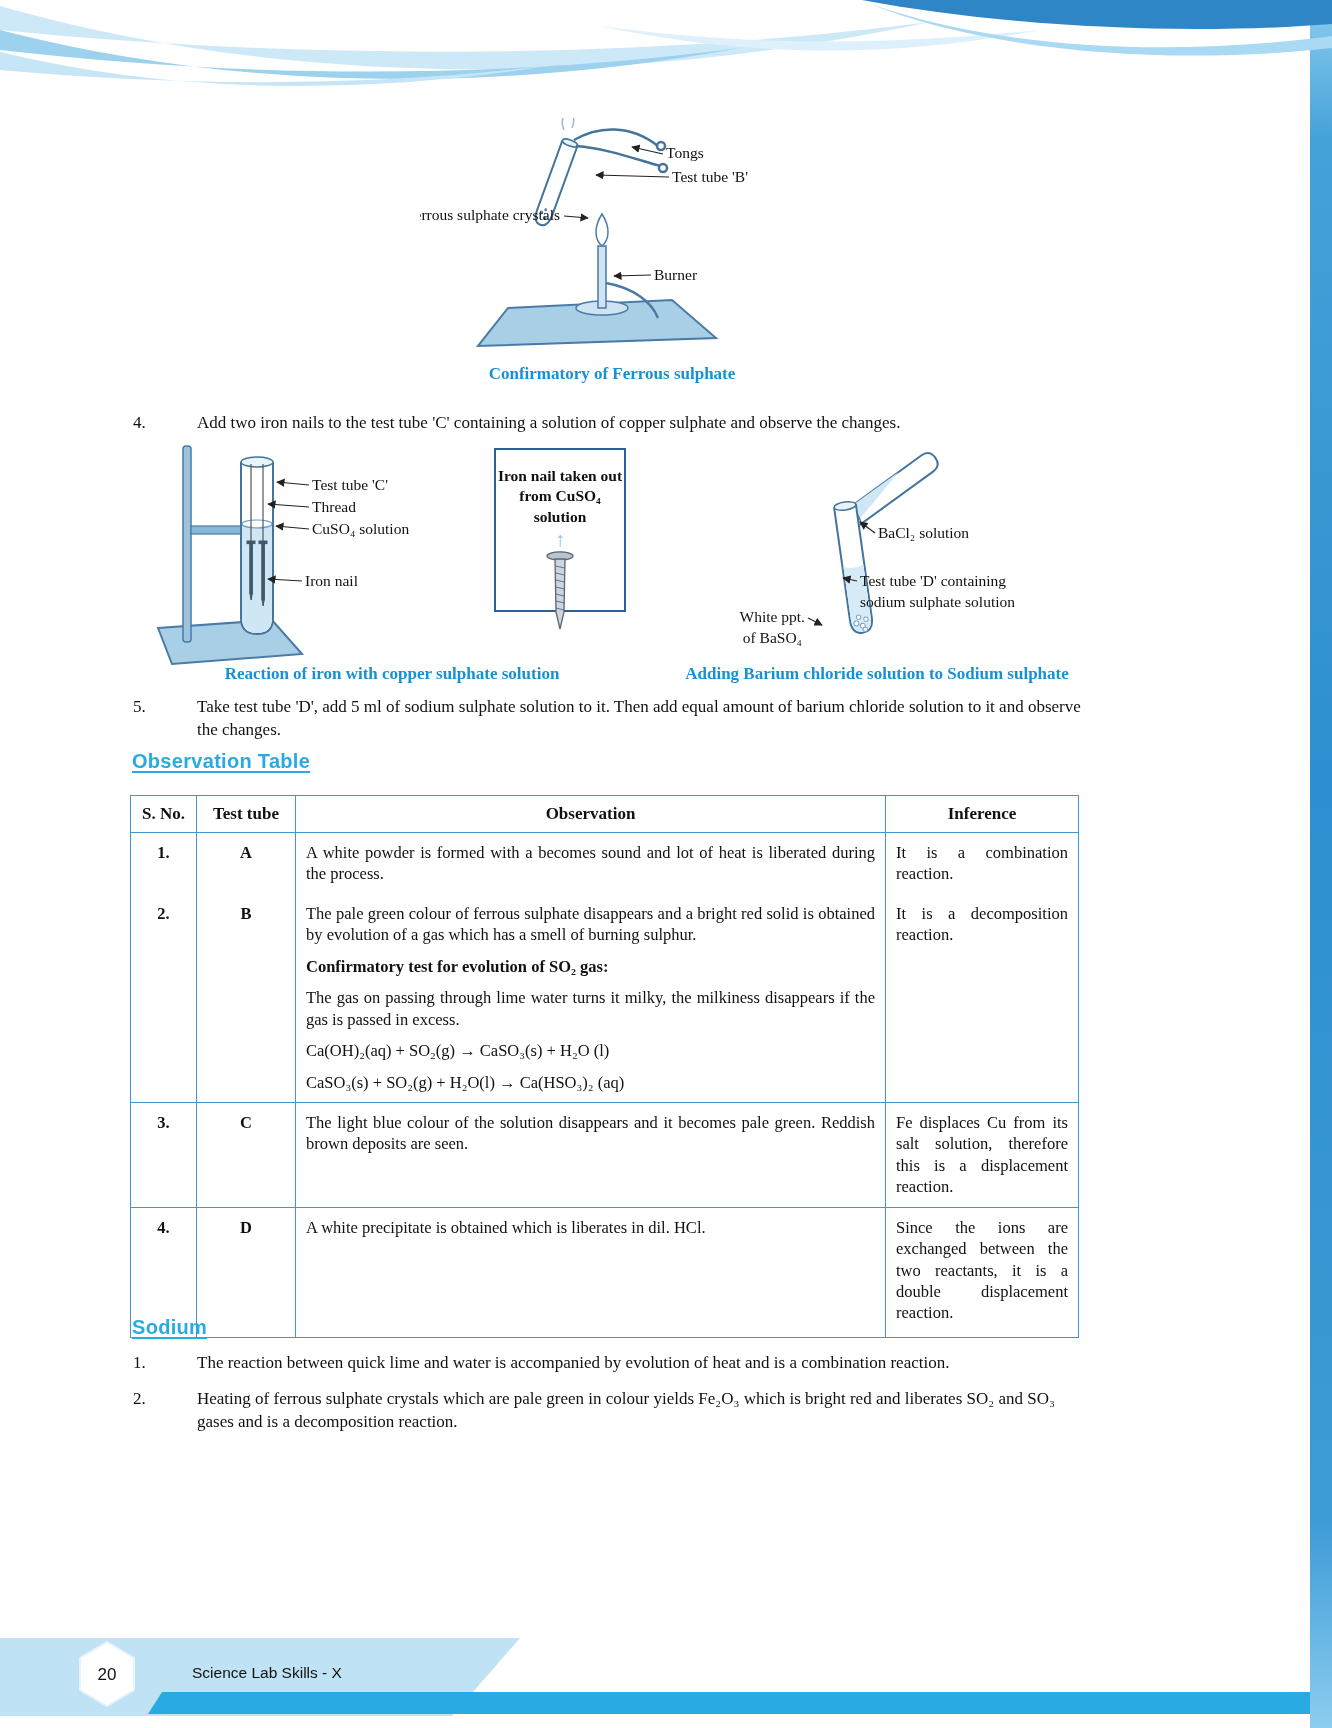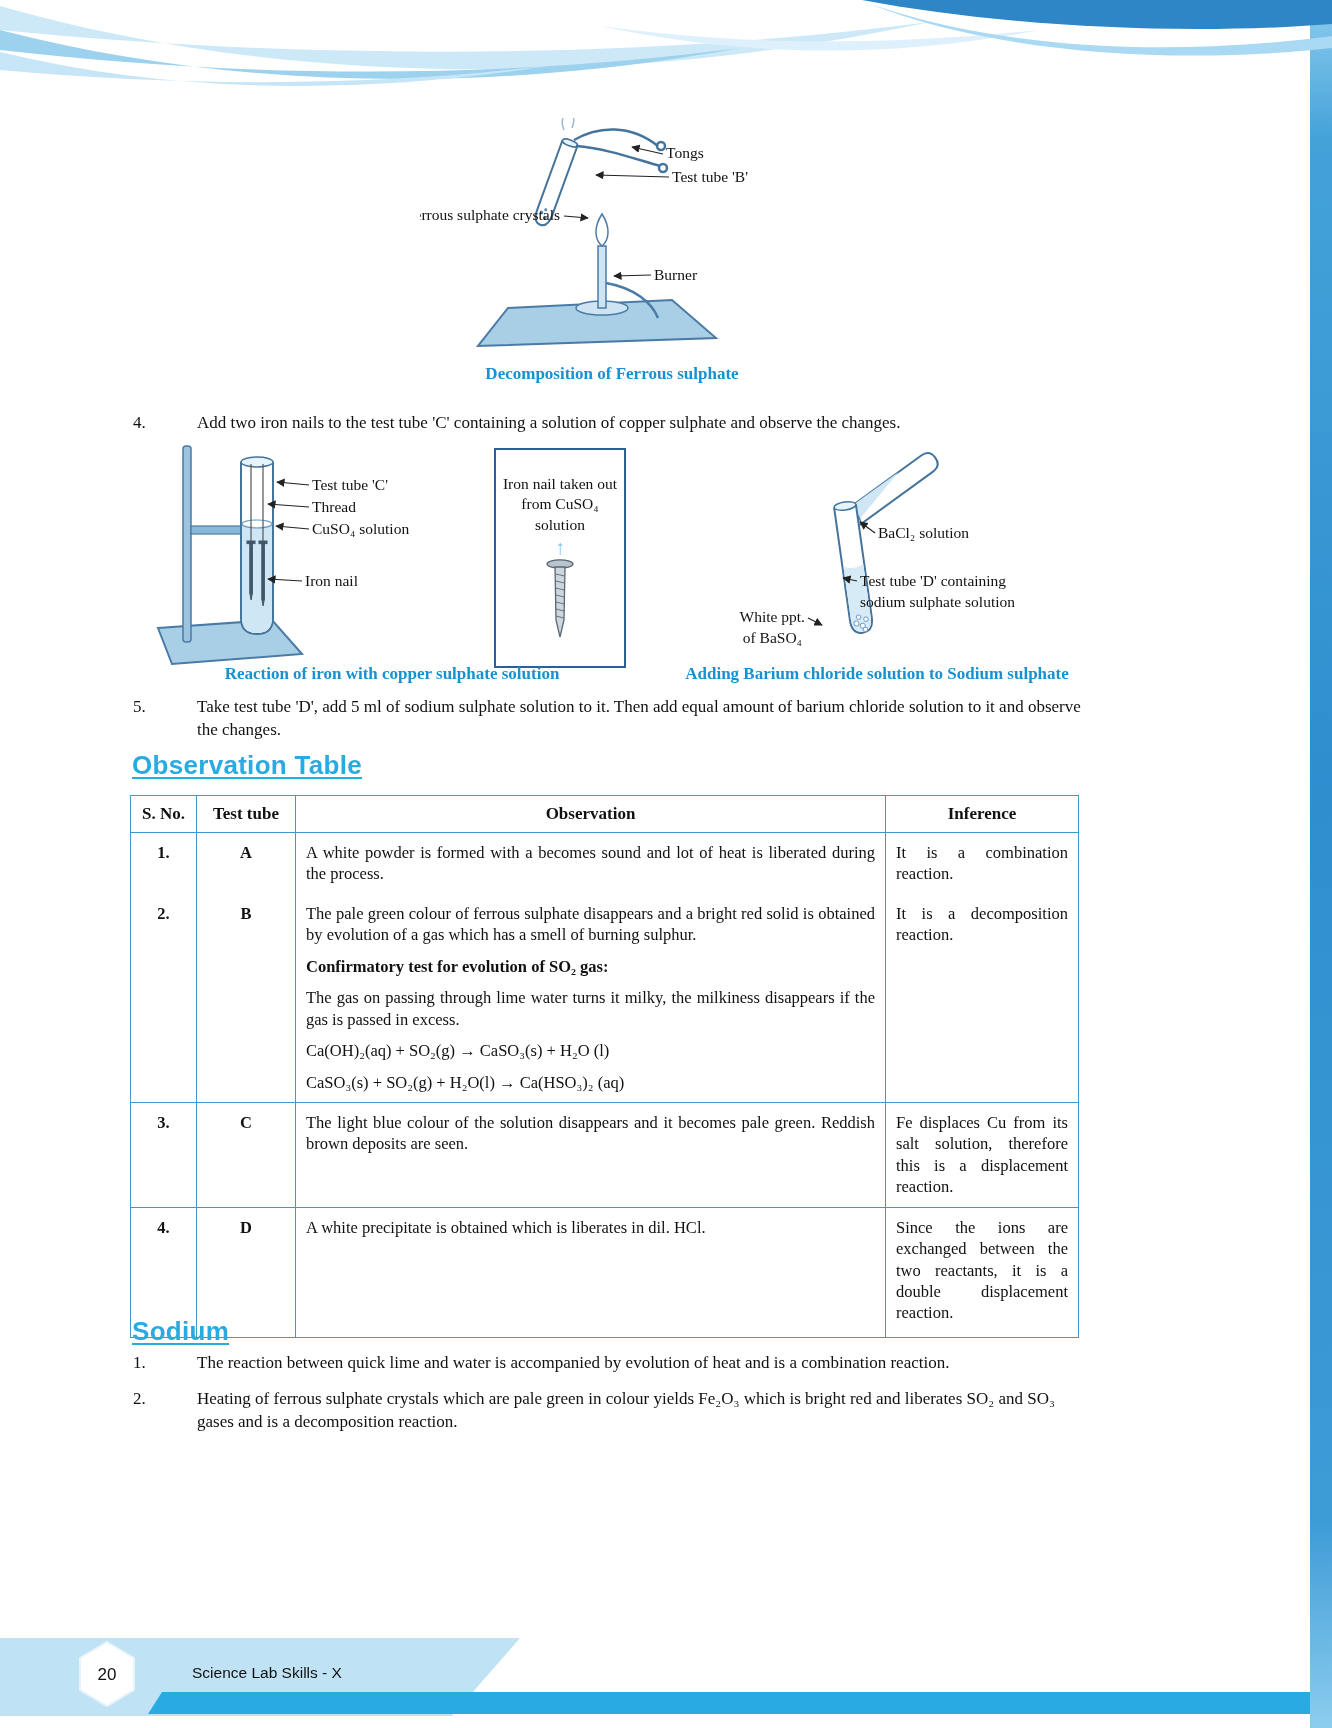--- a/index.html
+++ b/index.html
@@ -13,41 +13,41 @@
   .right-bar {
     position:absolute; right:0; top:0; width:22px; height:1728px;
     background:linear-gradient(180deg,#8ccdef 0%, #45a2d9 8%, #2f8ecf 45%, #3d9bd6 88%, #8ccdef 100%);
   }
   .fig-caption { position:absolute; text-align:center; font-weight:bold; font-size:17px; color:#1691d2; }
   .step { position:absolute; left:133px; width:952px; font-size:17px; line-height:1.34; }
   .step .num { position:absolute; left:0; top:0; }
   .step .txt { margin-left:64px; }
   .sec-heading {
     position:absolute; left:132px; font-family:"Liberation Sans", sans-serif;
-    font-weight:bold; font-size:26px; color:#29abe2;
+    font-weight:bold; font-size:20px; color:#29abe2;
     text-decoration:underline; text-underline-offset:3px; letter-spacing:0.3px;
   }
   table.obs {
     position:absolute; left:130px; top:795px; width:948px;
     border-collapse:collapse; table-layout:fixed; font-size:16.5px;
   }
   .obs th, .obs td { border:1.6px solid #3f97cc; vertical-align:top;margin-left:36px; }
   .obs th { font-size:17px; padding:8px 4px; text-align:center; }
   .obs td { padding:9px 10px; line-height:1.3; }
   .obs td.c { text-align:center; font-weight:bold; }
   .obs td.obs-cell p, .obs td.inf-cell p { text-align:justify; margin:0 0 10px 0; }
   .obs td.obs-cell p:last-child, .obs td.inf-cell p { margin-bottom:0; }
   .obs p.bold-line { font-weight:bold; text-align:left; }
   .obs p.eq { text-align:left; margin-bottom:12px; }
   tr.nb td { border-bottom:none; }
   tr.nt td { border-top:none; }
   .nail-box {
-    position:absolute; left:494px; top:448px; width:132px; height:220px;
+    position:absolute; left:494px; top:448px; width:132px; height:164px;
     border:2px solid #2c5f96; text-align:center; font-size:15.5px;
-    padding-top:24px; line-height:1.32; background:#fff;
+    padding-top:16px; line-height:1.32; background:#fff;font-weight:bold;
   }
   .nail-box .up-arrow { color:#85c7ec; font-size:20px; line-height:1; margin:2px 0 1px; }
   .footer-svg { position:absolute; left:0; bottom:0; }
   .footer-title-text { font-family:"Liberation Sans", sans-serif; font-size:15.5px; }
   .hex-num-text { font-family:"Liberation Sans", sans-serif; font-size:17px; }
 </style>
 </head>
 <body>
 
 <div class="page">
@@ -107,21 +107,21 @@
 
     <text x="246" y="40">Tongs</text>
     <line x1="243" y1="36" x2="212" y2="29" stroke="#222" stroke-width="1.2" marker-end="url(#ah1)"></line>
     <text x="252" y="64">Test tube 'B'</text>
     <line x1="249" y1="59" x2="176" y2="57" stroke="#222" stroke-width="1.2" marker-end="url(#ah1)"></line>
     <text x="140" y="102" text-anchor="end">Ferrous sulphate crystals</text>
     <line x1="144" y1="98" x2="168" y2="100" stroke="#222" stroke-width="1.2" marker-end="url(#ah1)"></line>
     <text x="234" y="162">Burner</text>
     <line x1="231" y1="157" x2="194" y2="158" stroke="#222" stroke-width="1.2" marker-end="url(#ah1)"></line>
   </svg>
-  <div class="fig-caption" style="left:430px;top:364px;width:364px">Decomposition of Ferrous sulphate</div>
+  <div class="fig-caption" style="left:430px;top:364px;width:364px">Confirmatory of Ferrous sulphate</div>
 
   <div class="step" style="top:412px">
     <span class="num">4.</span>
     <div class="txt">Add two iron nails to the test tube 'C' containing a solution of copper sulphate and observe the changes.</div>
   </div>
 
   <svg class="abs" style="left:150px;top:442px" width="290" height="226" viewBox="0 0 290 226">
     <defs>
       <marker id="ah2" viewBox="0 0 10 10" refX="9" refY="5" markerWidth="7" markerHeight="7" orient="auto-start-reverse">
         <path d="M0,0 L10,5 L0,10 z" fill="#222"></path>

